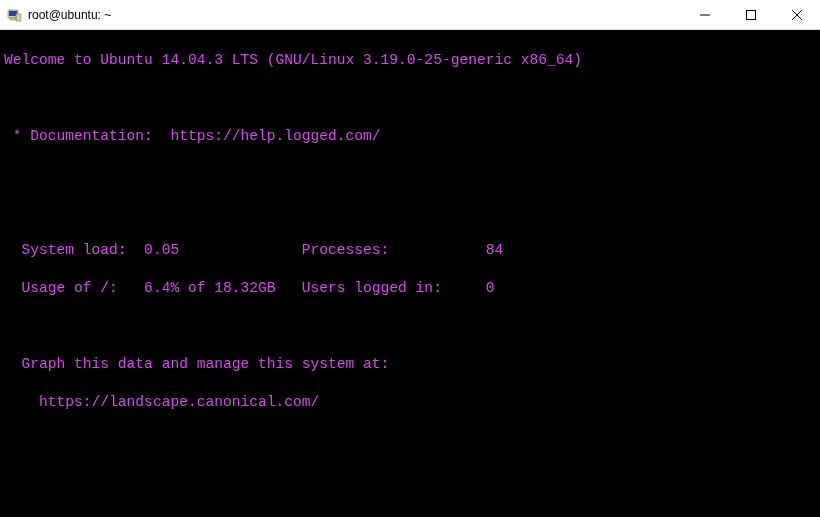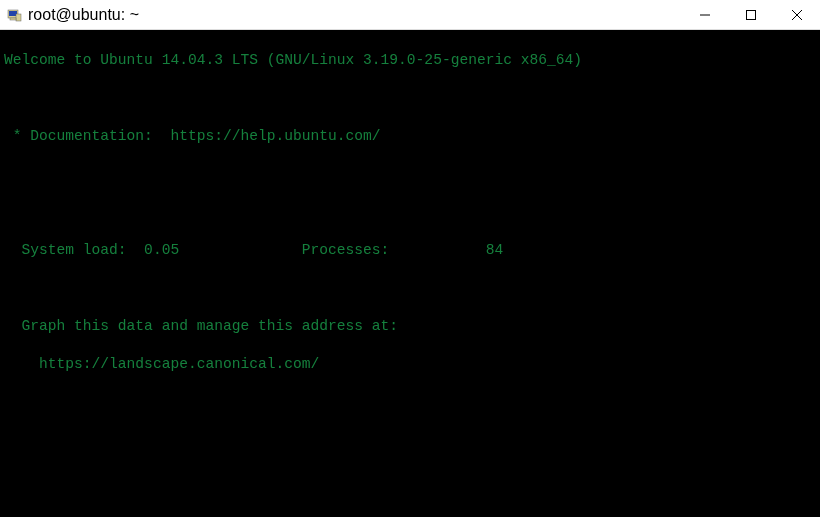--- a/index.html
+++ b/index.html
@@ -18,21 +18,21 @@
       padding-left: 6px;
       border-bottom: 1px solid #ddd;
     }
     .putty-icon {
       width: 16px;
       height: 16px;
       margin-right: 6px;
       display: inline-block;
     }
     .title-text {
-      font-size: 16px;
+      font-size: 12px;
       color: #000;
       flex: 0 0 auto;
     }
     .titlebar-spacer { flex: 1 1 auto; }
     .win-controls {
       display: flex;
       height: 100%;
     }
     .win-btn {
       width: 46px;
@@ -50,21 +50,21 @@
       height: calc(100% - 30px);
       background: #000;
       padding: 2px 4px;
       overflow: hidden;
       font-family: "Courier New", monospace;
       font-size: 14.6px;
       line-height: 19px;
       color: #d0d0d0;
       white-space: pre;
     }
-    .gray { color: #15803d; }
+    .gray { color: #d946ef; }
     .line span { white-space: pre; }
   </style>
 </head>
 <body>
 
 <div class="titlebar">
   <span class="putty-icon">
     <svg viewBox="0 0 16 16" width="16" height="16">
       <rect x="2" y="3" width="10" height="8" fill="#d8d094" stroke="#666" stroke-width="0.5"></rect>
       <rect x="3" y="4" width="8" height="5" fill="#2244aa"></rect>
@@ -90,26 +90,27 @@
           <line x1="0" y1="0" x2="10" y2="10" stroke-width="1"></line>
           <line x1="10" y1="0" x2="0" y2="10" stroke-width="1"></line>
         </svg>
     </div>
   </div>
 </div>
 
 <div class="terminal">
 <div class="line"><span class="gray">Welcome to Ubuntu 14.04.3 LTS (GNU/Linux 3.19.0-25-generic x86_64)</span></div>
 <div class="line">&nbsp;</div>
-<div class="line"><span class="gray"> * Documentation:  https://help.ubuntu.com/</span></div>
+<div class="line"><span class="gray"> * Documentation:  https://help.logged.com/</span></div>
 <div class="line">&nbsp;</div>
 <div class="line">&nbsp;</div>
 <div class="line"><span class="gray">  System load:  0.05              Processes:           84</span></div>
+<div class="line"><span class="gray">  Usage of /:   6.4% of 18.32GB   Users logged in:     0</span></div>
 <div class="line">&nbsp;</div>
-<div class="line"><span class="gray">  Graph this data and manage this address at:</span></div>
+<div class="line"><span class="gray">  Graph this data and manage this system at:</span></div>
 <div class="line"><span class="gray">    https://landscape.canonical.com/</span></div>
 
 
 
 
 
 
 
 
 

